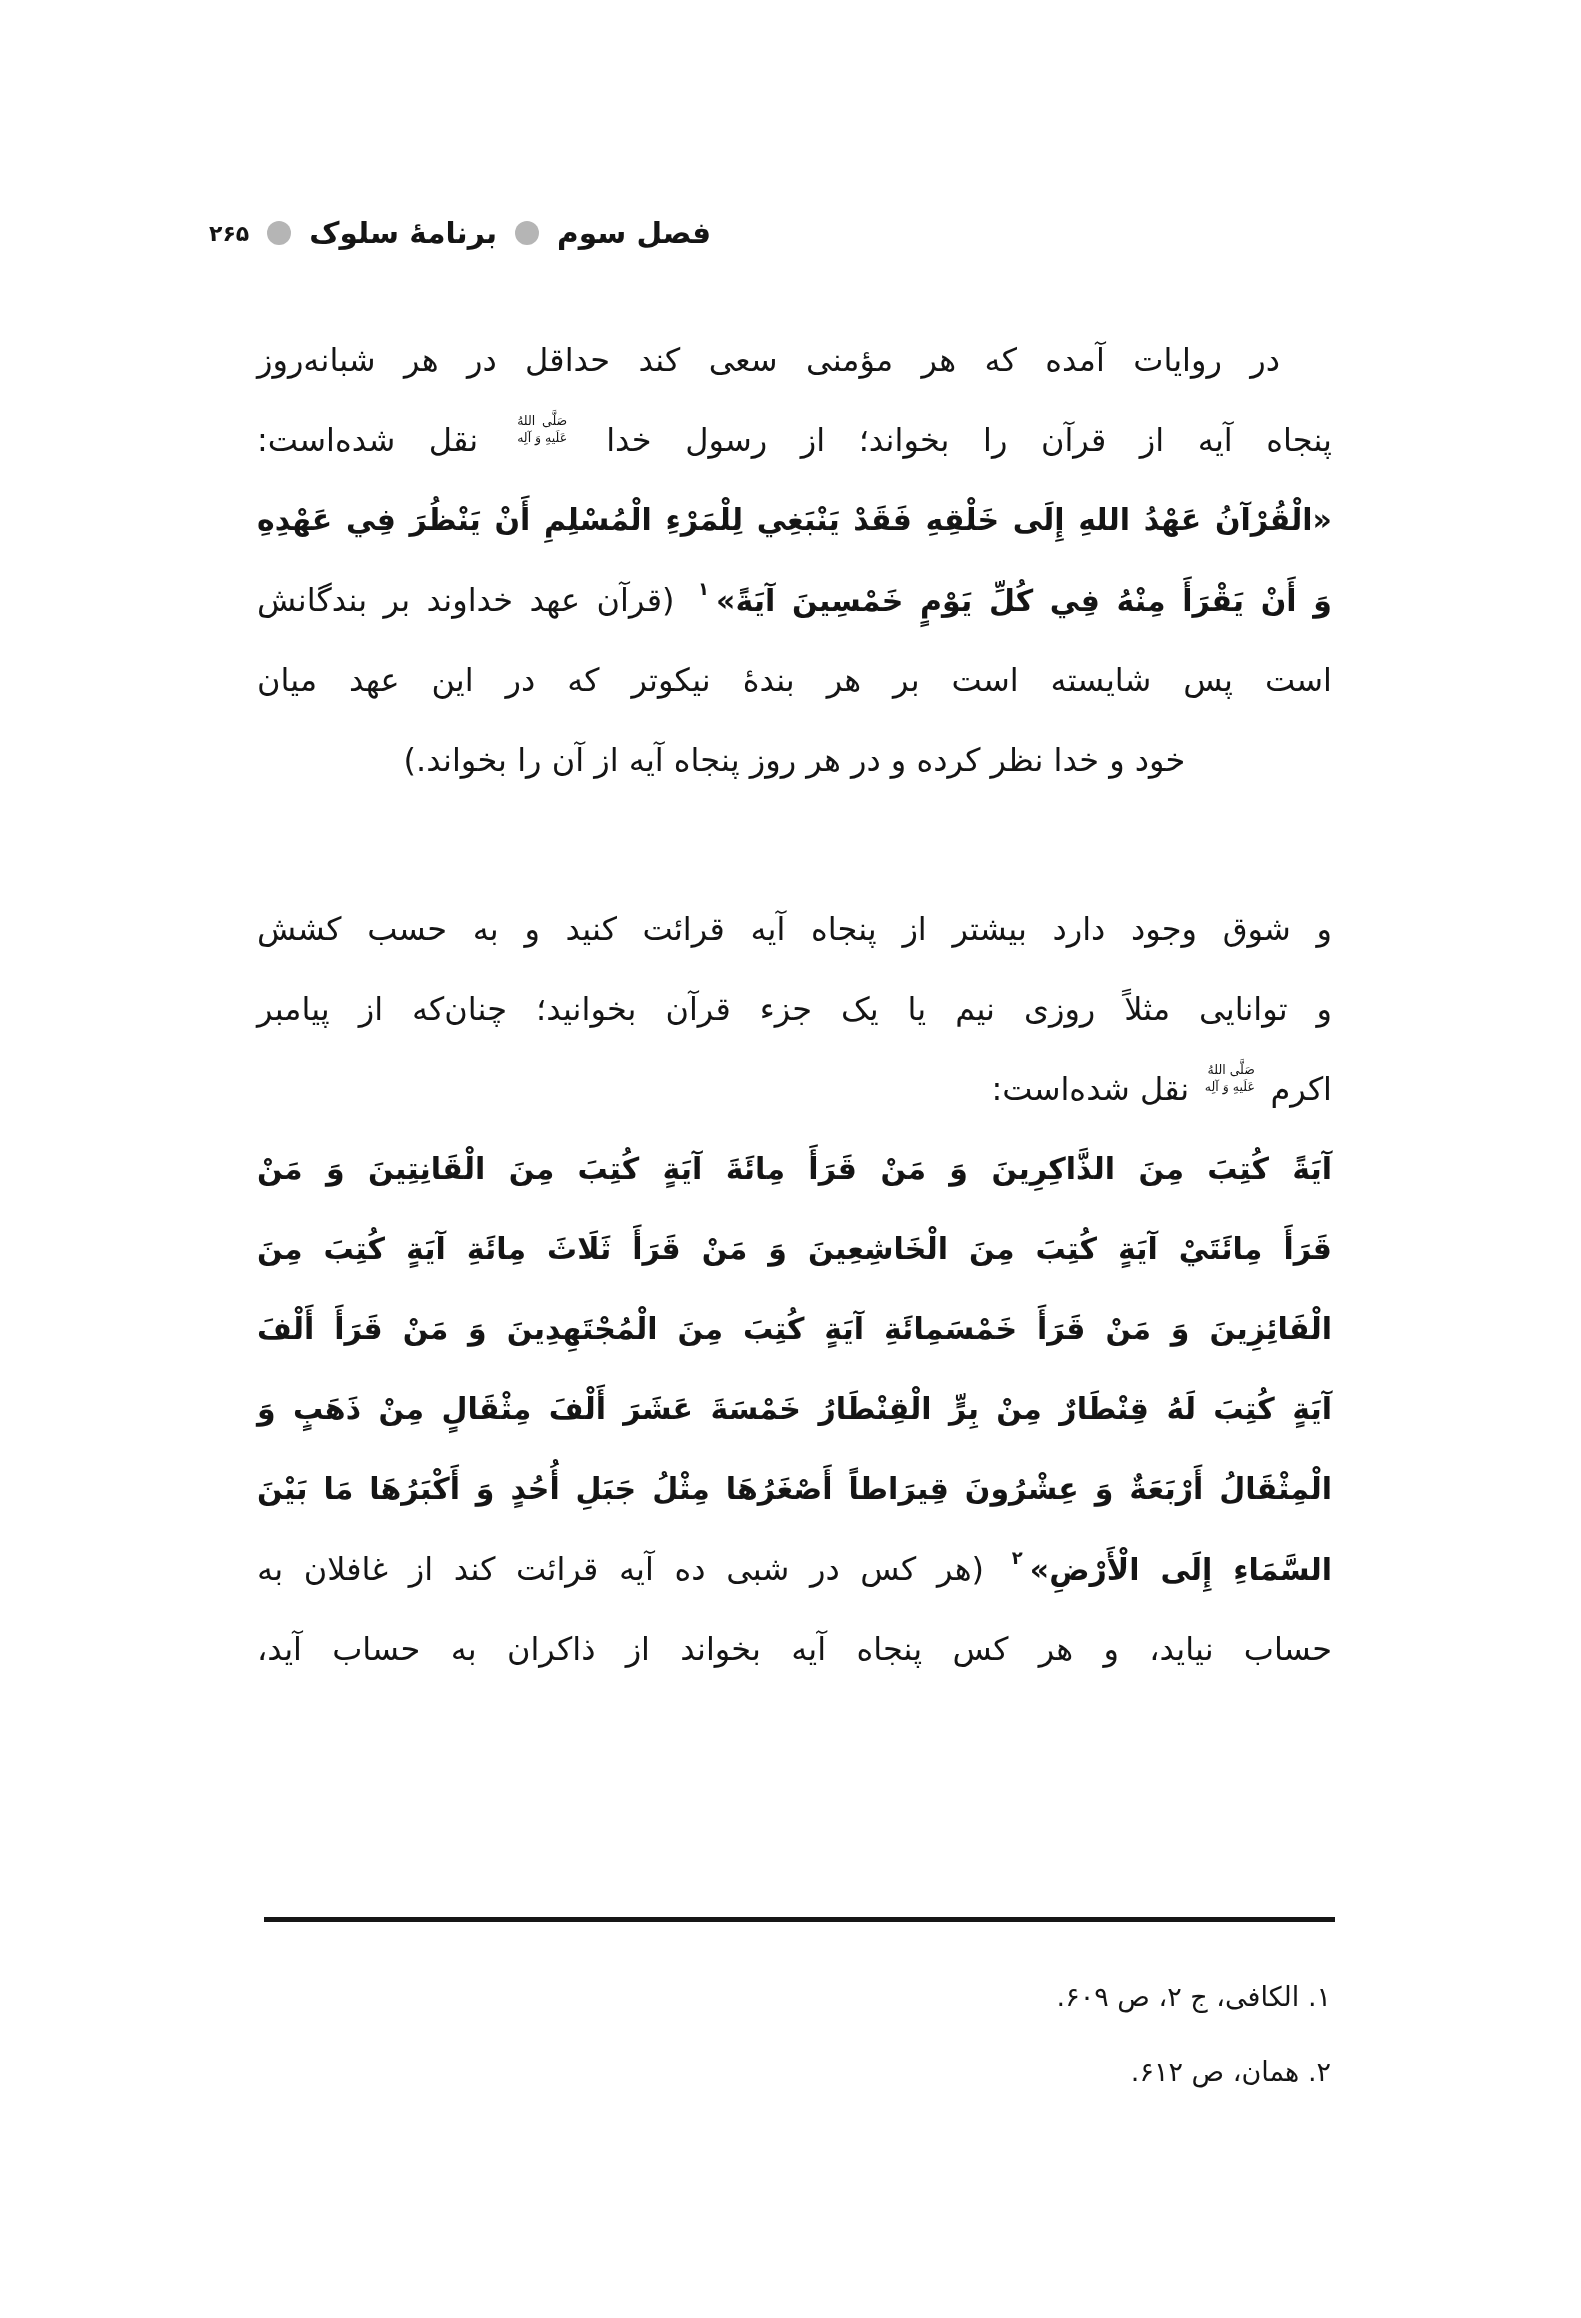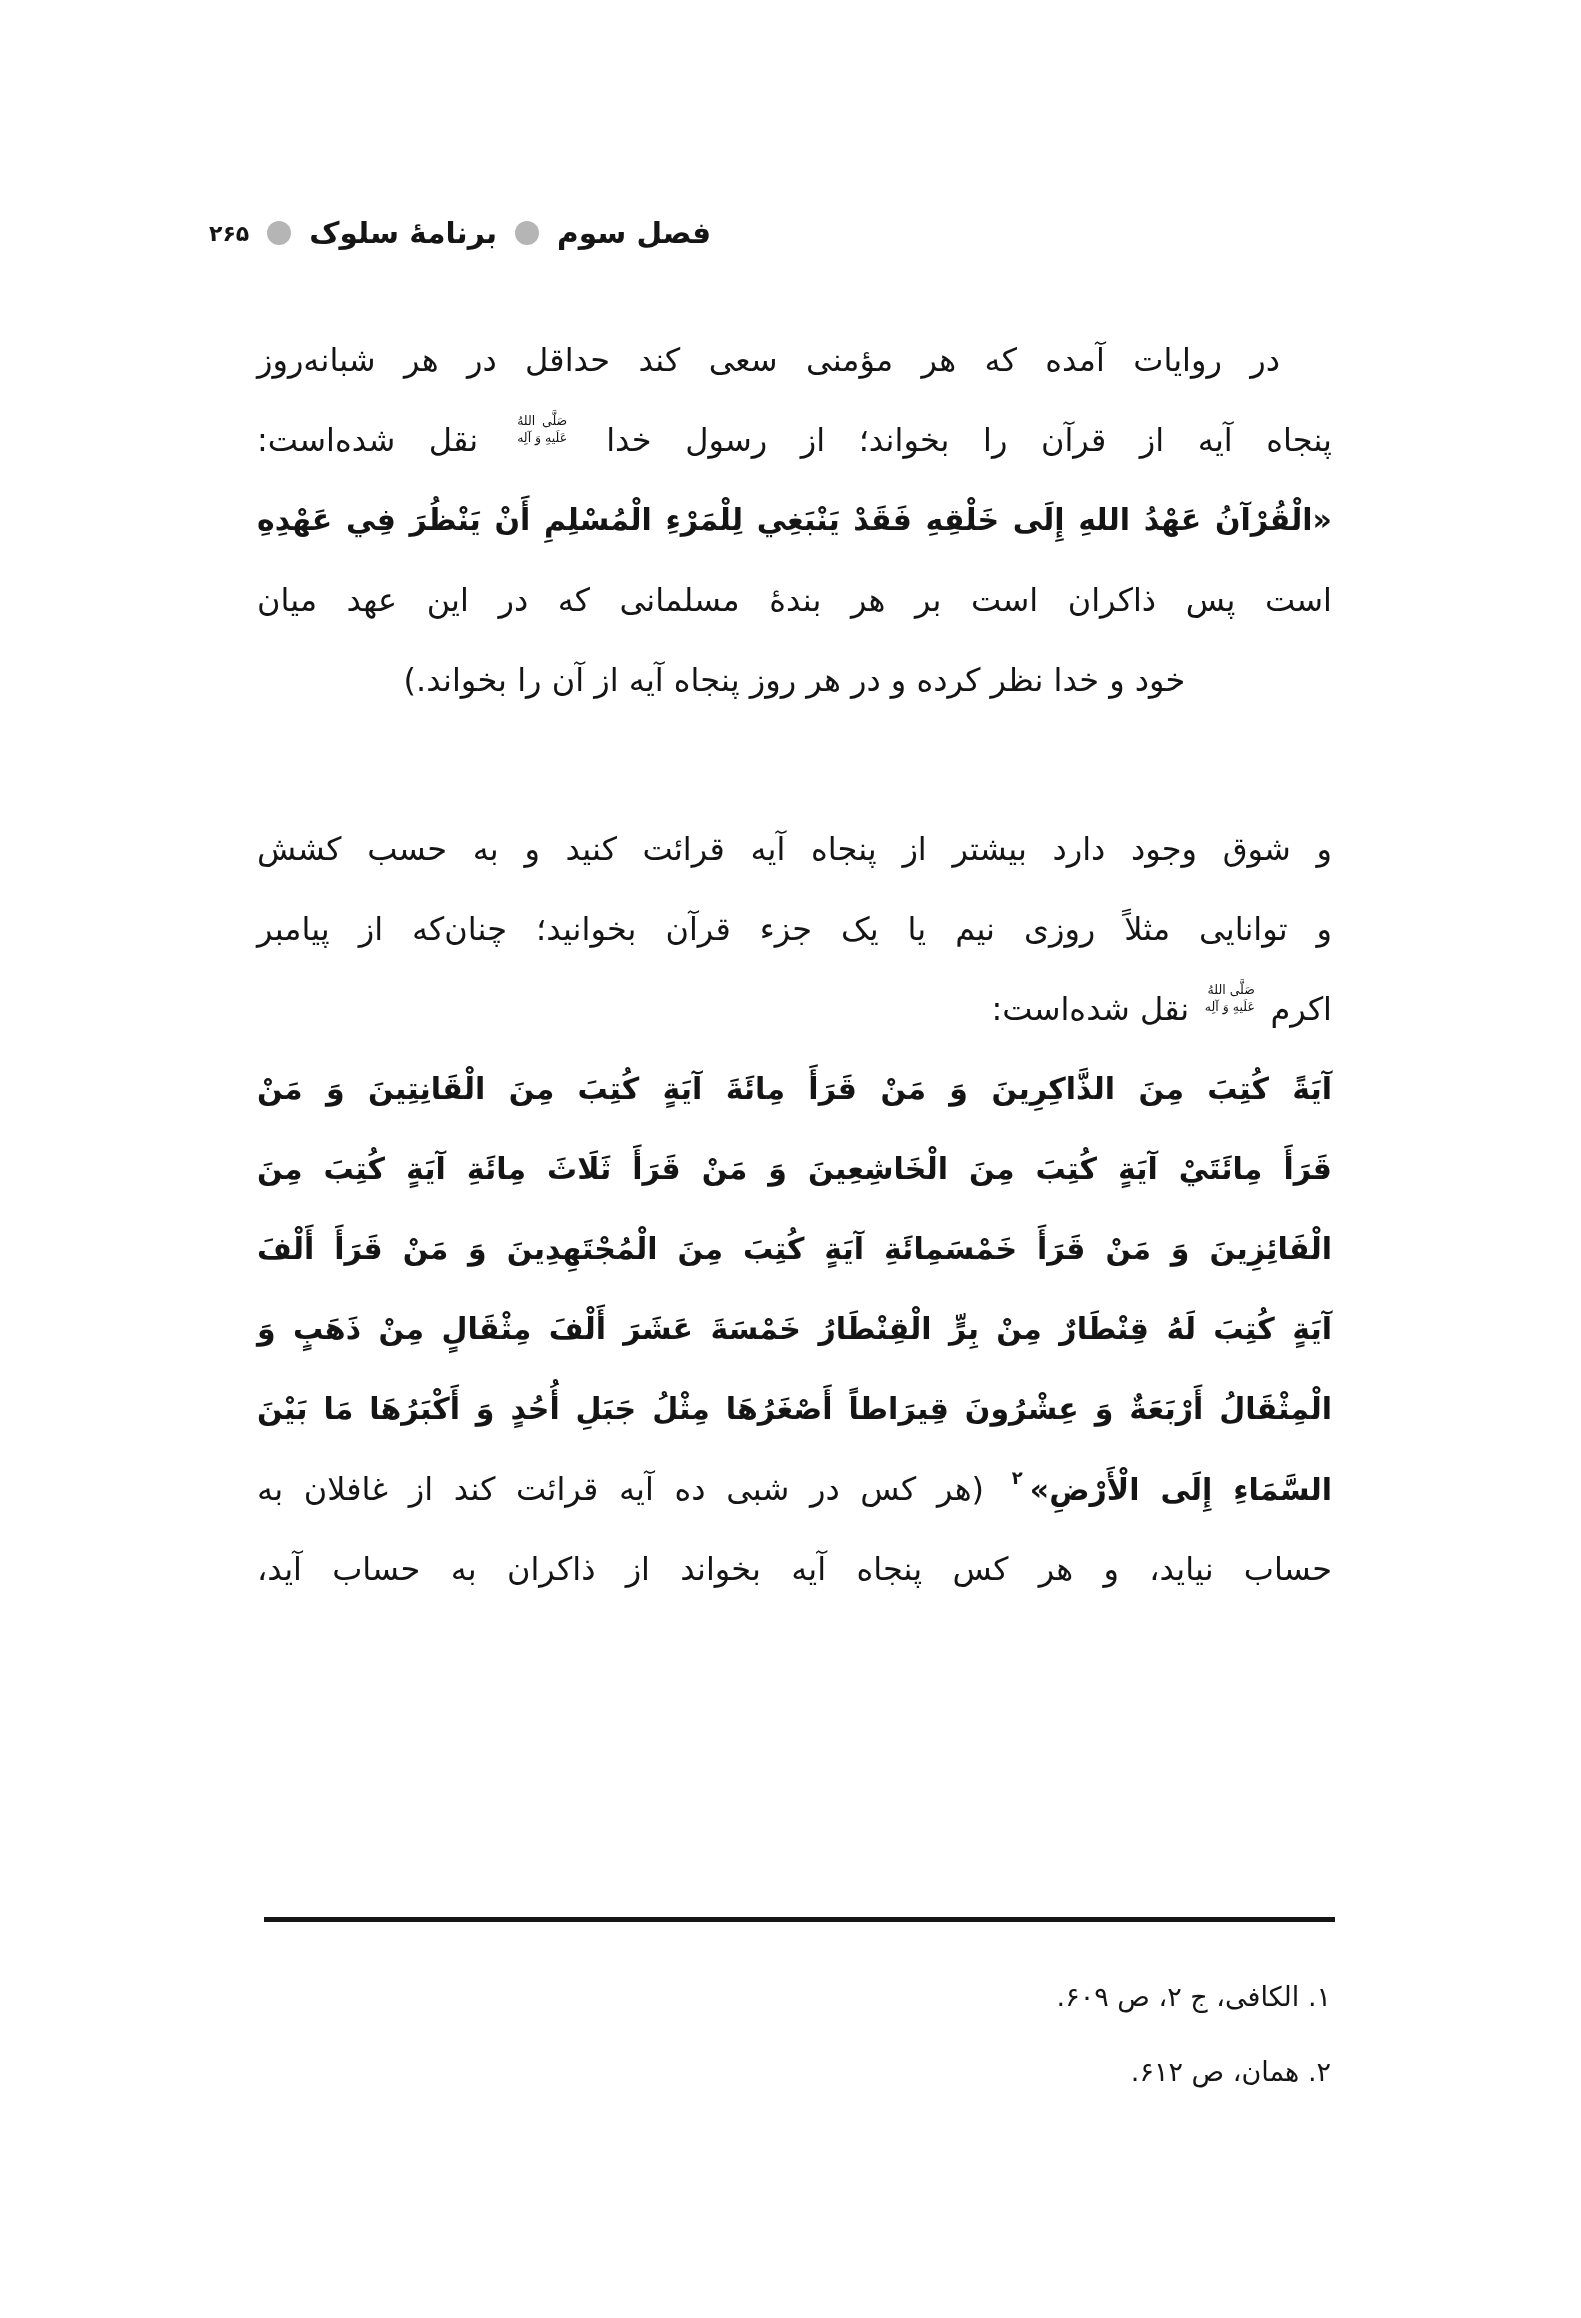--- a/index.html
+++ b/index.html
@@ -89,22 +89,26 @@
       <span>پنجاه آیه از قرآن را بخواند؛ از رسول خدا</span>
       <span class="saw">
           <span>صَلَّی اللهُ</span>
           <span>عَلَیهِ وَ آلِه</span>
         </span>
       <span>نقل شده‌است:</span>
     </div>
 
     <div class="line quote">«الْقُرْآنُ عَهْدُ اللهِ إِلَی خَلْقِهِ فَقَدْ يَنْبَغِي لِلْمَرْءِ الْمُسْلِمِ أَنْ يَنْظُرَ فِي عَهْدِهِ</div>
 
+    <div class="line">
+      <span class="quote">وَ أَنْ يَقْرَأَ مِنْهُ فِي كُلِّ يَوْمٍ خَمْسِينَ آيَةً»</span><sup class="fnref">۱</sup>
+      <span class="mix-regular">(قرآن عهد خداوند بر بندگانش</span>
+    </div>
 
-    <div class="line">است پس ذاکران است بر هر بندهٔ مسلمانی که در این عهد میان</div>
+    <div class="line">است پس شایسته است بر هر بندهٔ نیکوتر که در این عهد میان</div>
     <div class="line center">خود و خدا نظر کرده و در هر روز پنجاه آیه از آن را بخواند.)</div>
 
     <div class="gap"></div>
 
     <div class="line">و شوق وجود دارد بیشتر از پنجاه آیه قرائت کنید و به حسب کشش</div>
     <div class="line">و توانایی مثلاً روزی نیم یا یک جزء قرآن بخوانید؛ چنان‌که از پیامبر</div>
 
     <div class="line startalign">
       <span>اکرم</span>
       <span class="saw">

